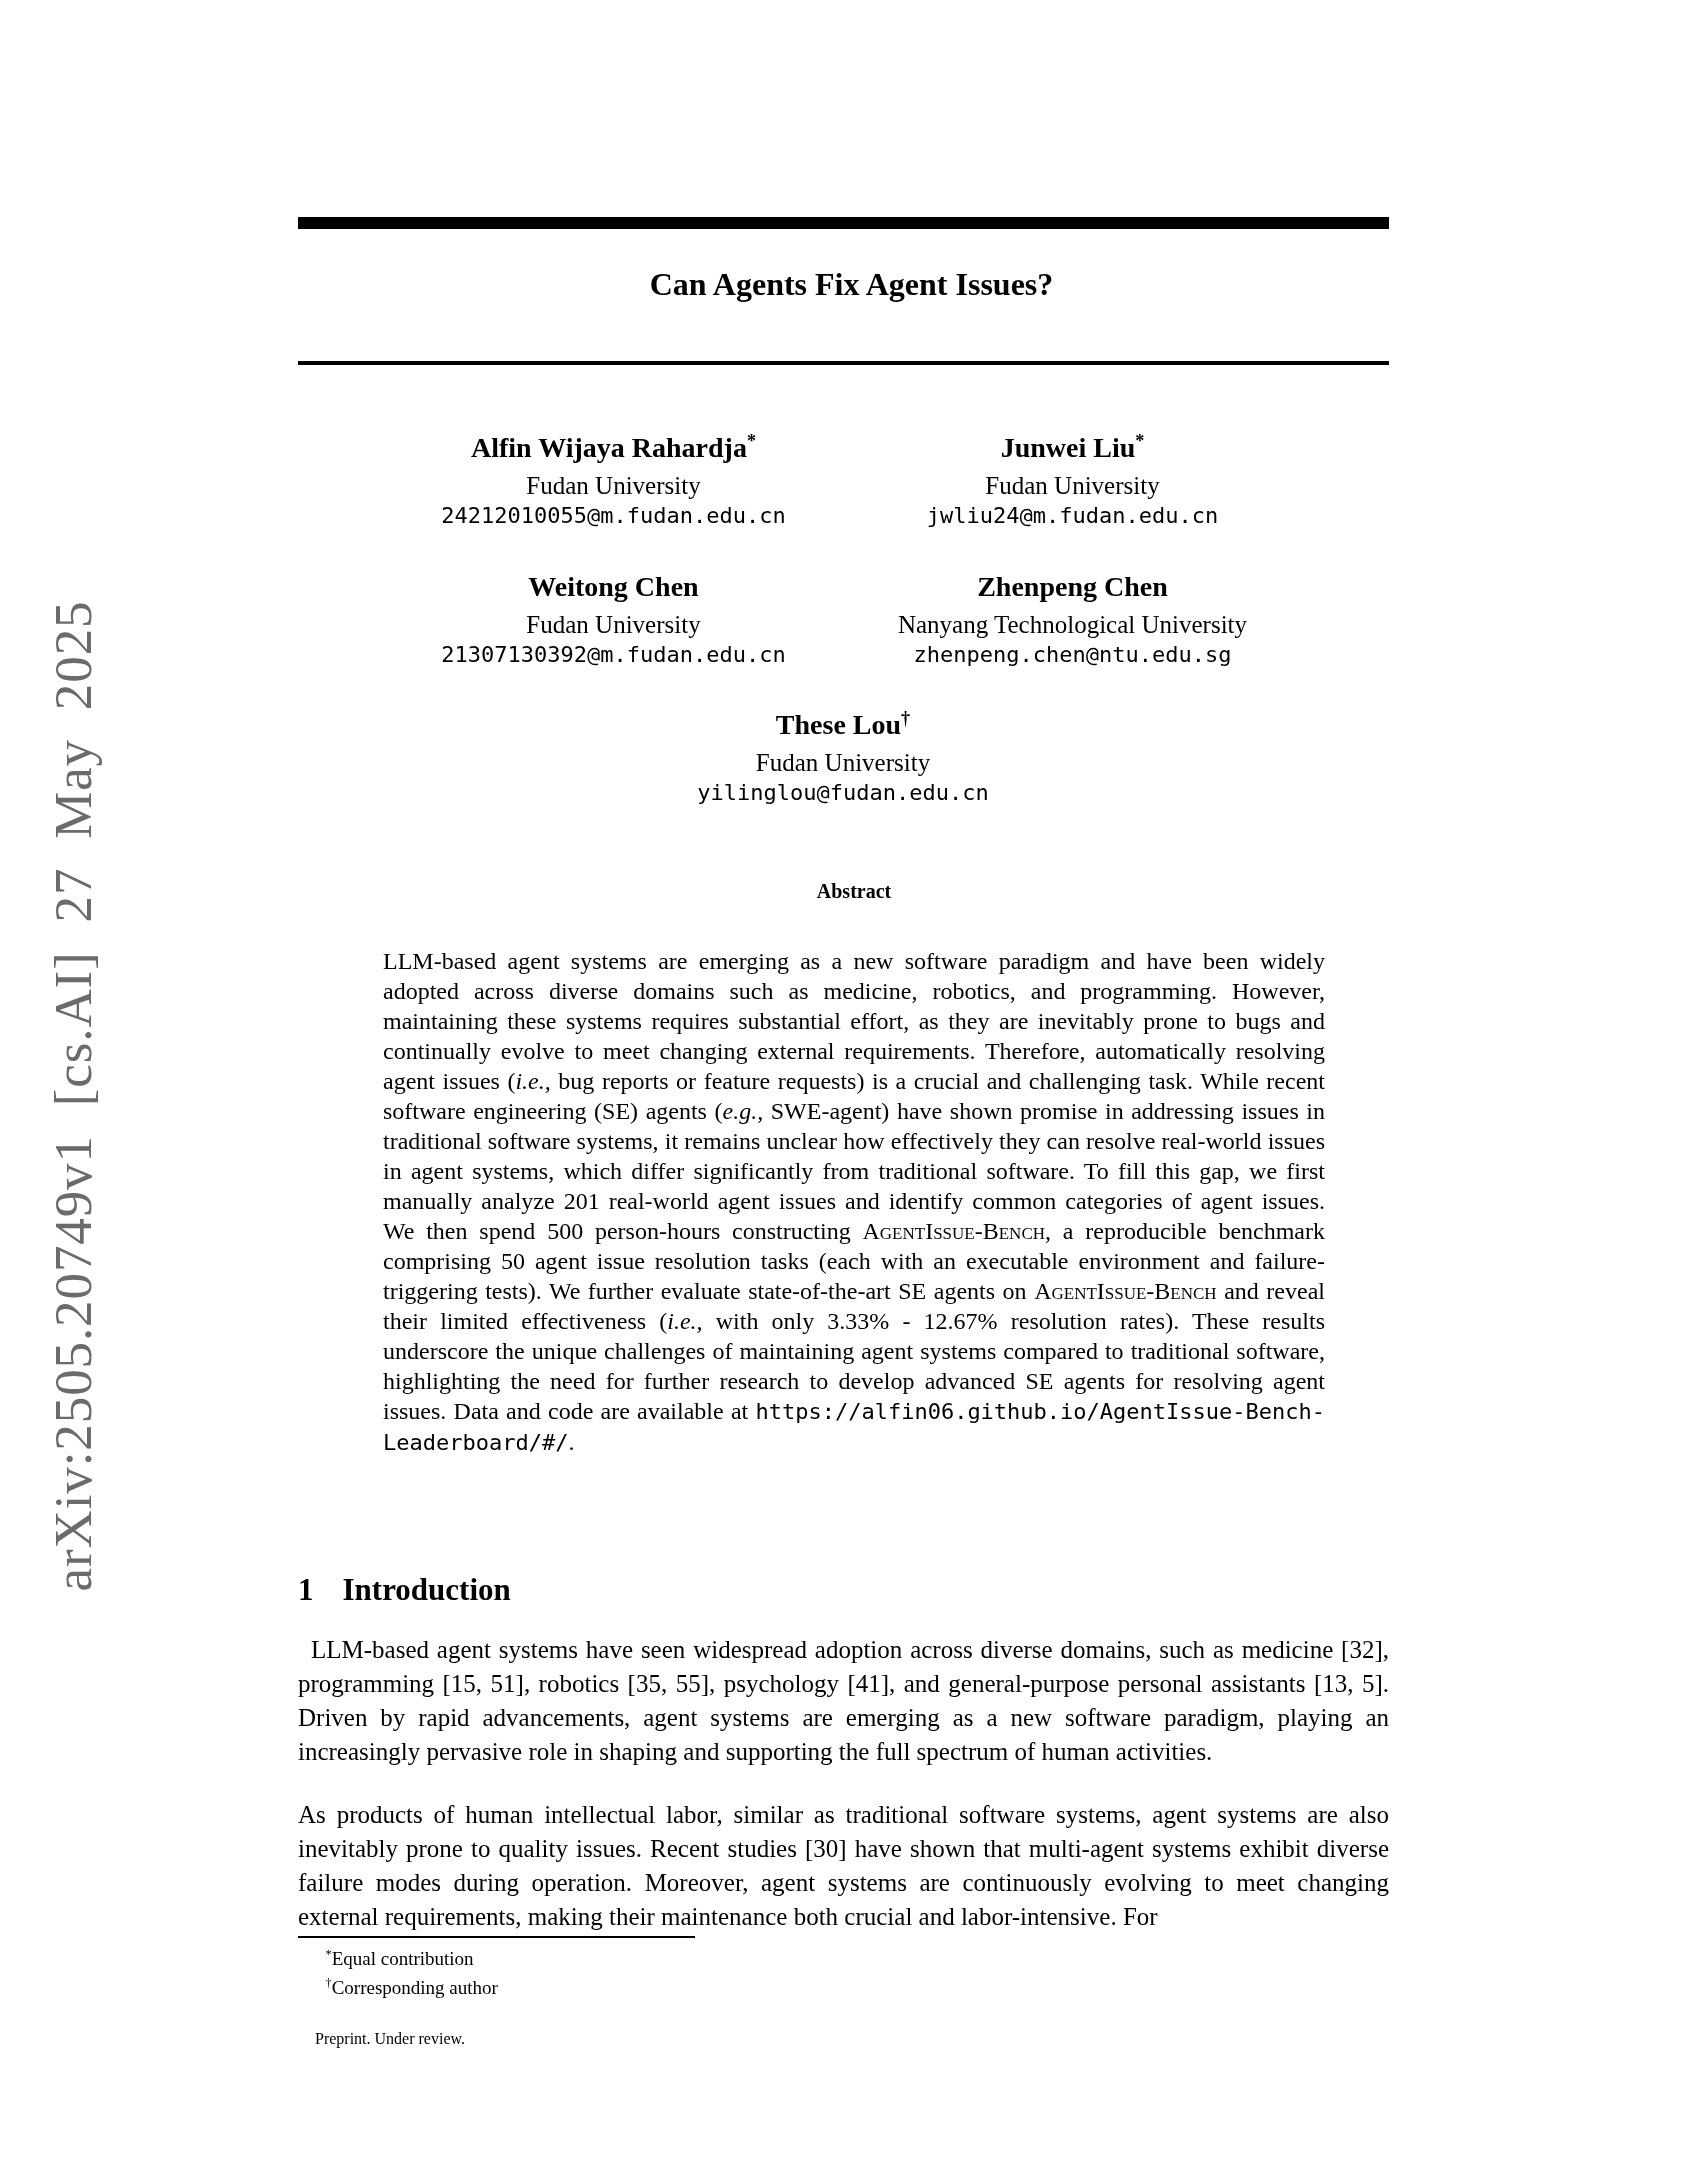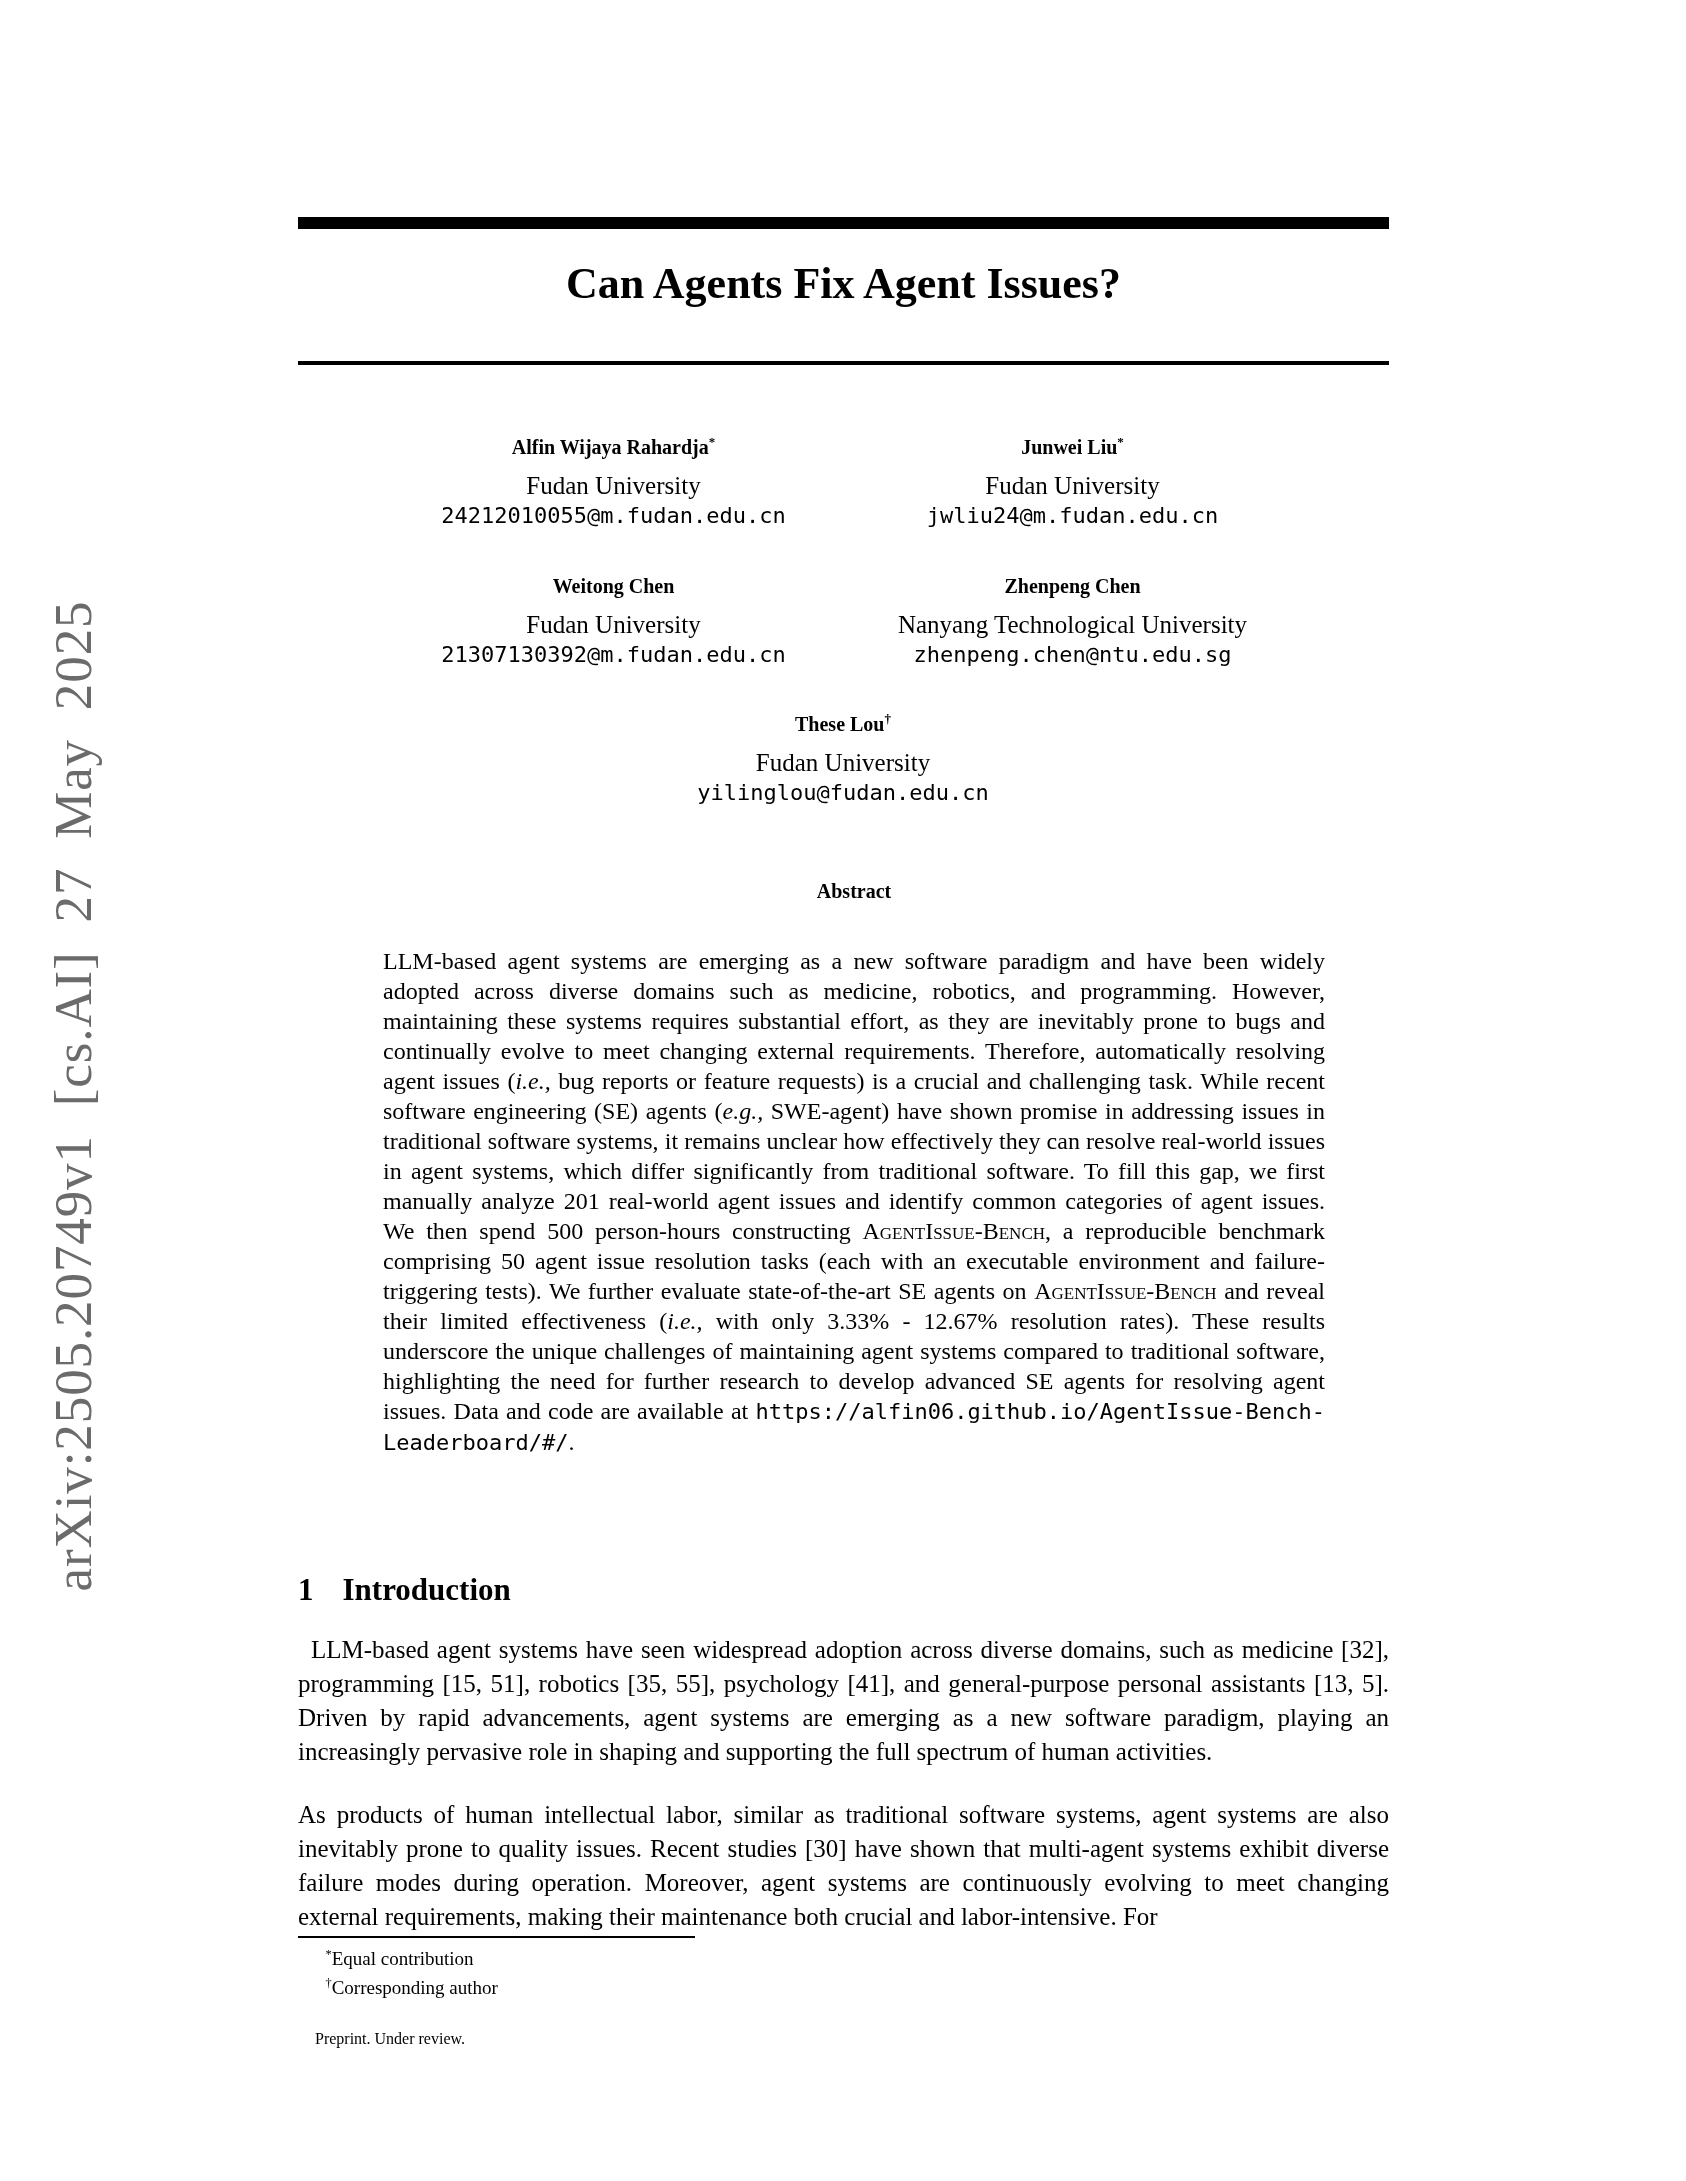--- a/index.html
+++ b/index.html
@@ -19,29 +19,29 @@
     transform:translate(-50%,-50%) rotate(-90deg);
     font-size:53px;
     letter-spacing:0.9px;
     word-spacing:14.7px;
     white-space:nowrap;
     color:#6b6b6b;
   }
   .rule-thick{position:absolute;left:298px;top:217px;width:1091px;height:12px;background:#000;}
   .rule-thin{position:absolute;left:298px;top:361px;width:1091px;height:3.7px;background:#000;}
   .title{
-    position:absolute;left:298px;top:258px;width:1091px;margin:0;
-    text-align:center;font-size:44px;font-weight:bold;
+    position:absolute;left:298px;top:258px;width:1091px;margin:8px;
+    text-align:center;font-size:32px;font-weight:bold;
   }
   .authors-row{position:absolute;left:384px;width:918px;display:flex;}
   .row1{top:432px;}
   .row2{top:571px;}
   .row3{top:709px;}
   .author{flex:1;text-align:center;}
-  .author-name{font-size:20px;font-weight:bold;line-height:31px;}
+  .author-name{font-size:28px;font-weight:bold;line-height:31px;}
   .author-affil{font-size:25px;line-height:30px;margin-top:8px;}
   .author-email{font-family:"DejaVu Sans Mono", monospace;font-size:22px;line-height:30px;}
   sup{font-size:65%;line-height:0;}
   .abstract-heading{
     position:absolute;left:383px;top:880px;width:942px;margin:0;
     text-align:center;font-size:20px;font-weight:bold;
   }
   .abstract-body{
     position:absolute;left:383px;top:946px;width:942px;margin:0;
     font-size:24px;line-height:30px;text-align:justify;

